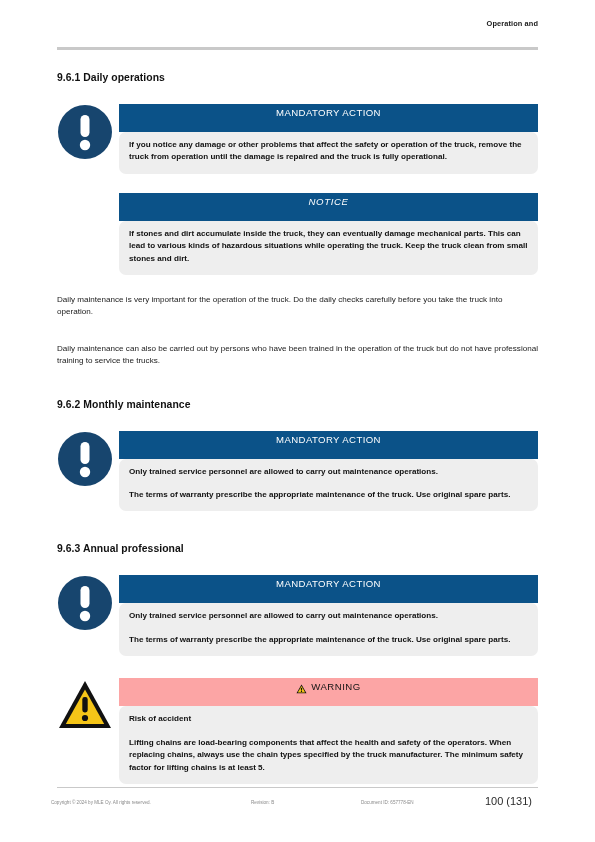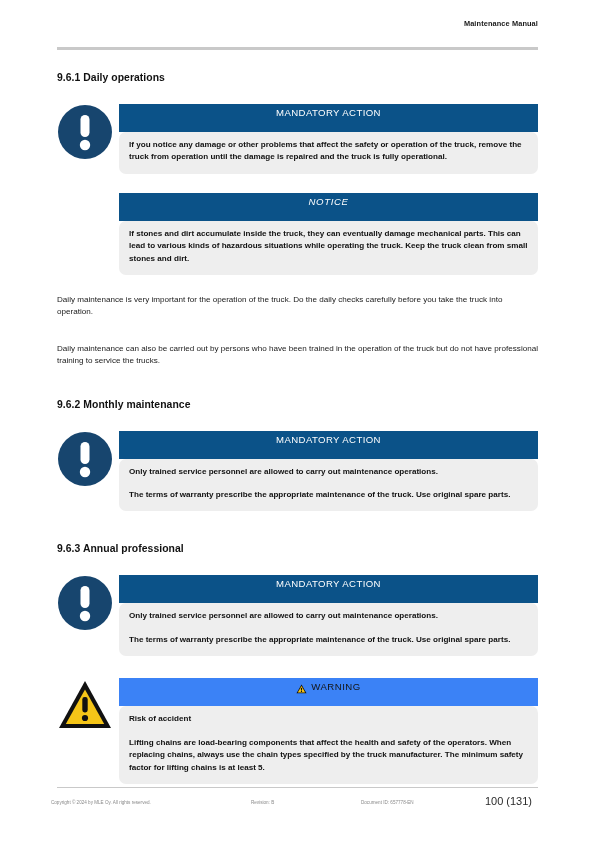--- a/index.html
+++ b/index.html
@@ -85,21 +85,21 @@
   }
   .admon-bar.blue {
     background: #0b5288;
     color: #ffffff;
   }
   .admon-bar.blue.italic {
     font-style: italic;
     letter-spacing: 0.6px;
   }
   .admon-bar.orange {
-    background: #3b82f6;
+    background: #fca5a5;
     color: #141414;
     letter-spacing: 0.5px;
   }
   .admon-content {
     background: #eeeeee;
     padding: 7px 10px 10px 10px;
     border-radius: 7px;
   }
   .admon-content p {
     margin: 0 0 8px 0;
@@ -173,21 +173,21 @@
     white-space: nowrap;
   }
 </style>
 </head>
 <body>
 
 <div class="page">
 
   <div class="page-header">
     <div class="header-title">
-      <div>Maintenance Manual</div>
+      <div>Operation and</div>
     </div>
   </div>
   <div class="header-rule"></div>
 
   <div class="content">
 
     <h2 class="section-heading">9.6.1 Daily operations</h2>
 
     <div class="admonition" style="margin-top:21px;">
       <div class="admon-icon">

